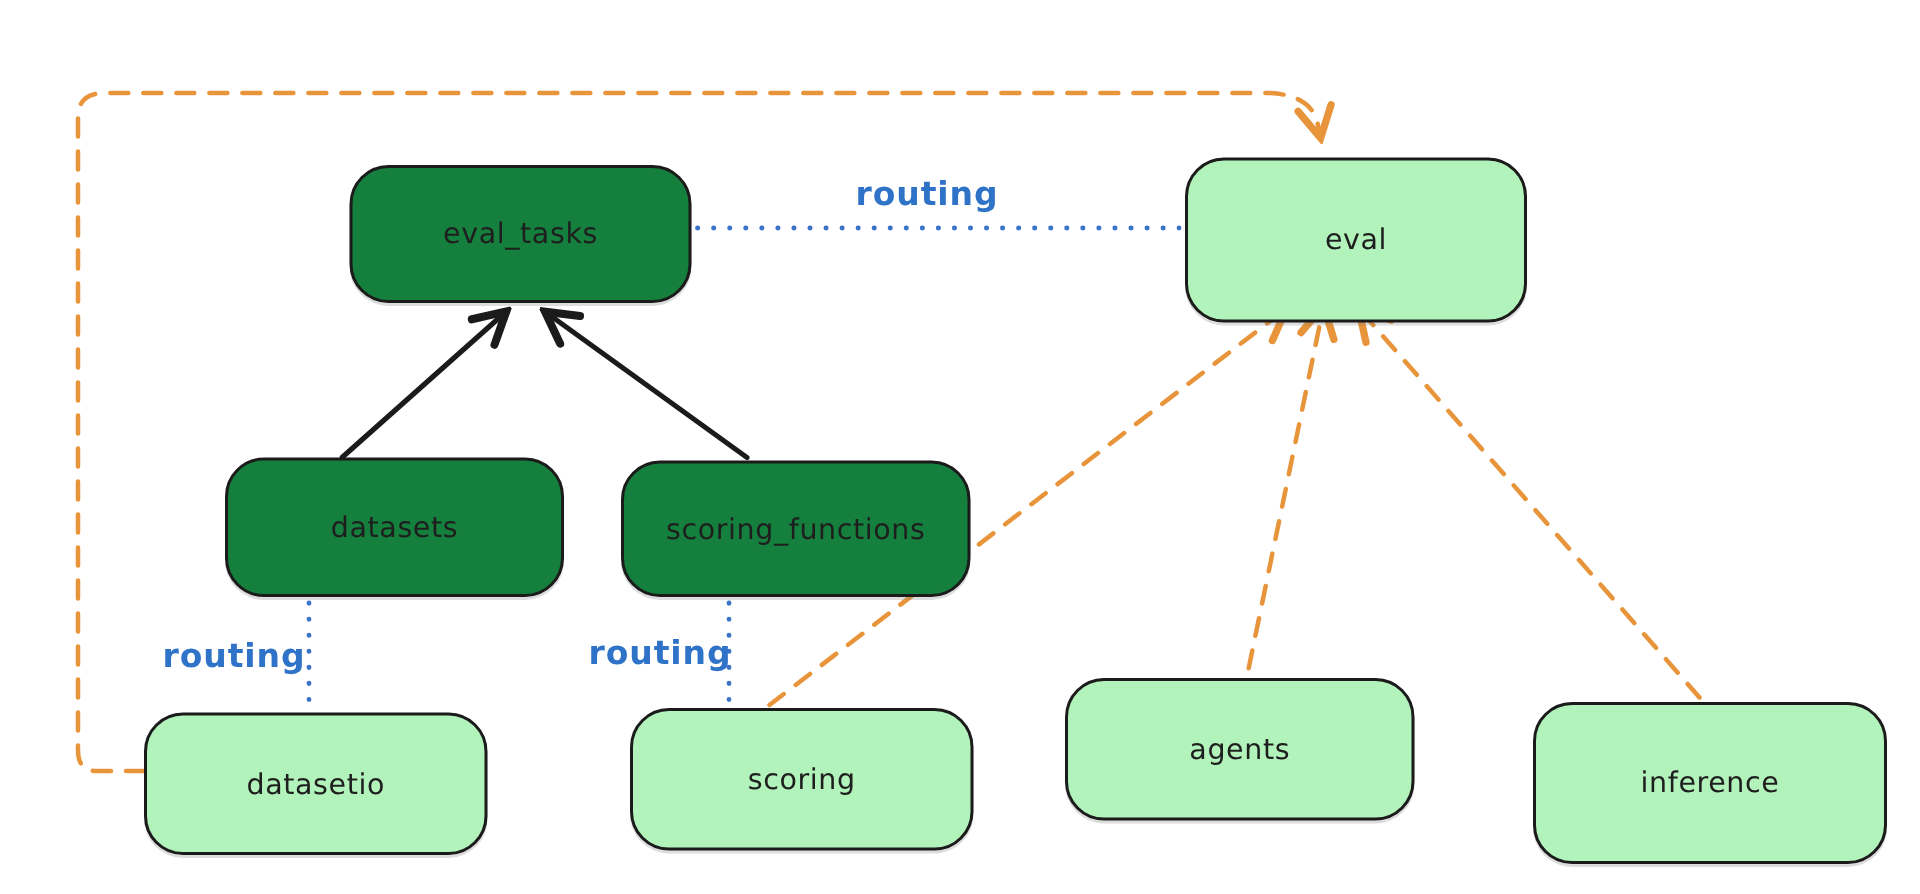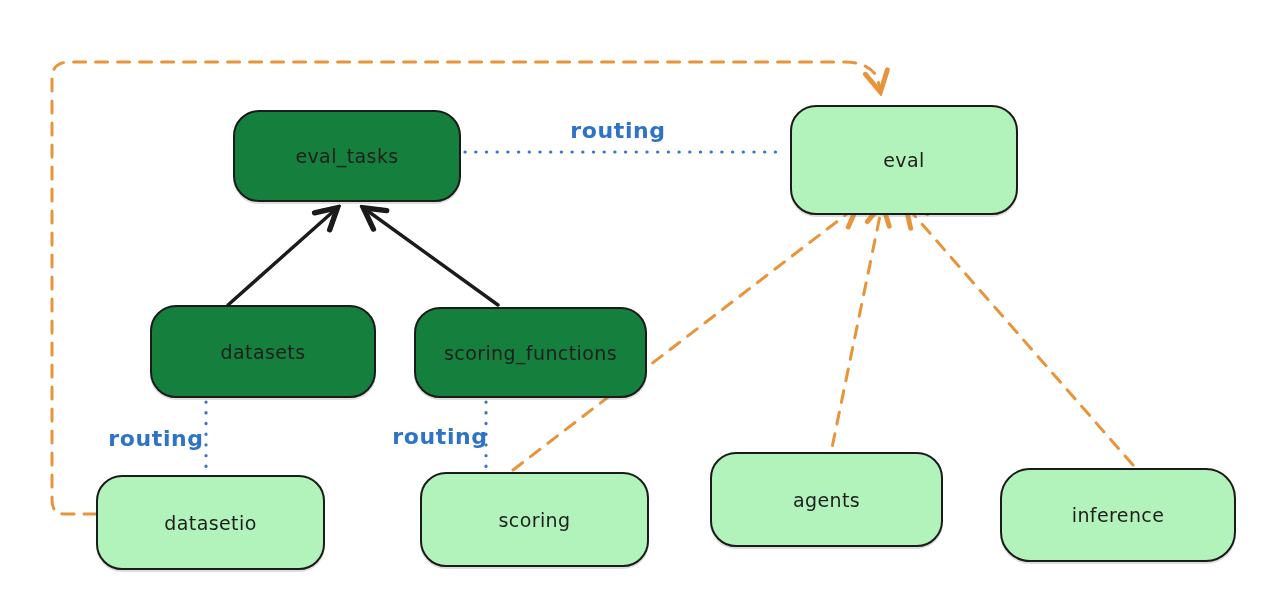--- a/index.html
+++ b/index.html
@@ -72,21 +72,21 @@
   </div>
 
   <div class="node green" style="left:388px;top:472px;width:229px;height:95px;margin-left:32px;">
     <span>scoring</span>
   </div>
 
   <div class="node green" style="left:710px;top:452px;width:233px;height:95px;">
     <span>agents</span>
   </div>
 
-  <div class="node green" style="left:1000px;top:468px;width:236px;height:94px;border-radius:30px;">
+  <div class="node green" style="left:1022px;top:468px;width:236px;height:108px;">
     <span>inference</span>
   </div>
 
   <div class="edge-label" style="left:618px;top:130px;">routing</div>
 
   <div class="edge-label" style="left:156px;top:438px;">routing</div>
 
   <div class="edge-label" style="left:440px;top:436px;">routing</div>
 
 </div>

